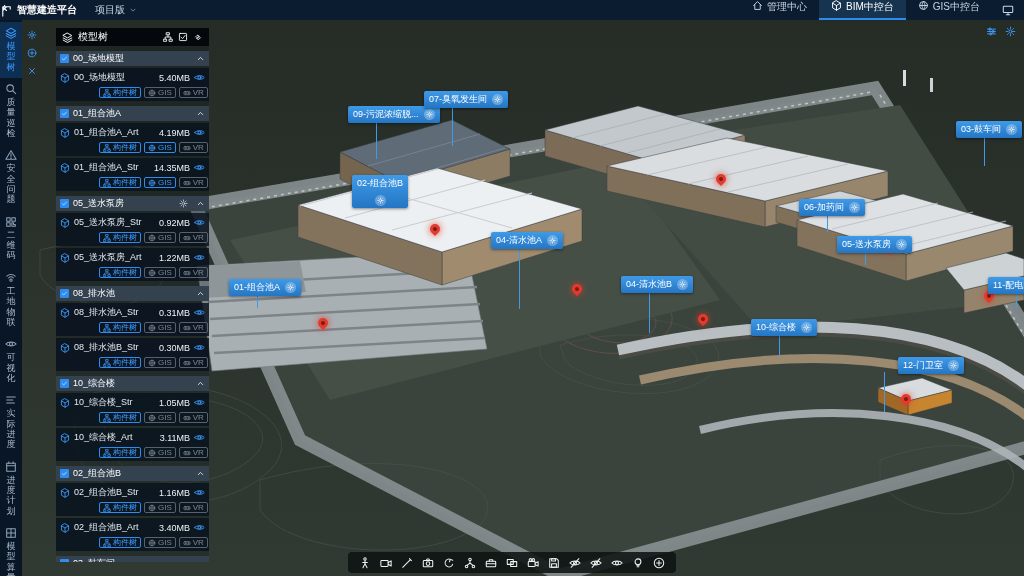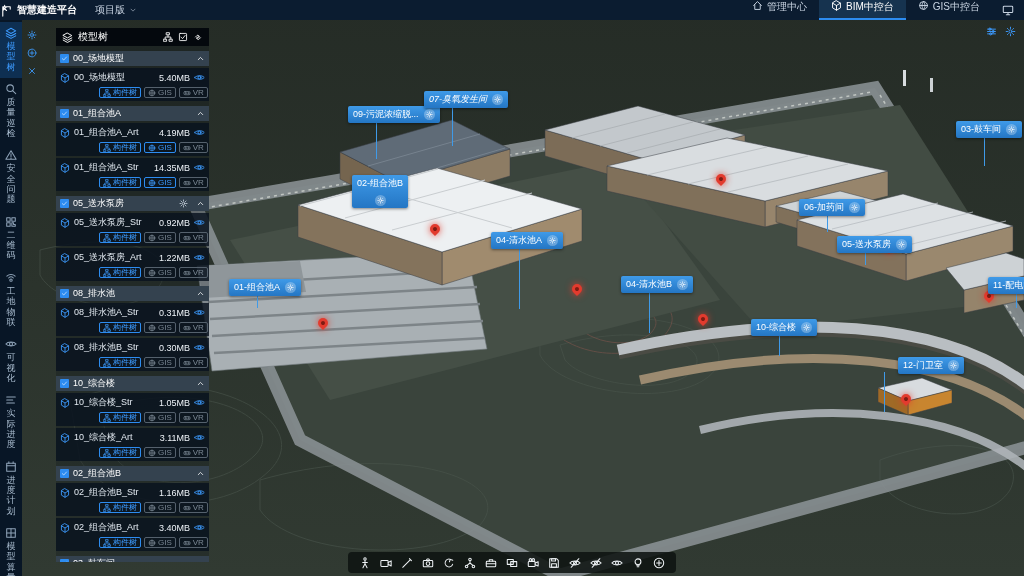--- a/index.html
+++ b/index.html
@@ -174,21 +174,21 @@
     <div class="vlabel" style="left: 348px; top: 106px; align-items: center;">
       <span>09-污泥浓缩脱...</span>
       <span class="g">
         <svg class="ic" viewBox="0 0 14 14" width="7" height="7" fill="none" stroke="currentColor" stroke-width="1.2" stroke-linecap="round" stroke-linejoin="round">
           <circle cx="7" cy="7" r="2"></circle>
           <path d="M7 1.5 V3.2 M7 10.8 V12.5 M1.5 7 H3.2 M10.8 7 H12.5 M3.1 3.1 L4.3 4.3 M9.7 9.7 L10.9 10.9 M10.9 3.1 L9.7 4.3 M4.3 9.7 L3.1 10.9"></path>
         </svg>
       </span>
     </div>
     <div class="leader" style="left: 452px; top: 106px; height: 40px;"></div>
-    <div class="vlabel" style="left: 424px; top: 91px; font-style: italic;">
+    <div class="vlabel" style="left: 424px; top: 91px;">
       <span>07-臭氧发生间</span>
       <span class="g">
         <svg class="ic" viewBox="0 0 14 14" width="7" height="7" fill="none" stroke="currentColor" stroke-width="1.2" stroke-linecap="round" stroke-linejoin="round">
           <circle cx="7" cy="7" r="2"></circle>
           <path d="M7 1.5 V3.2 M7 10.8 V12.5 M1.5 7 H3.2 M10.8 7 H12.5 M3.1 3.1 L4.3 4.3 M9.7 9.7 L10.9 10.9 M10.9 3.1 L9.7 4.3 M4.3 9.7 L3.1 10.9"></path>
         </svg>
       </span>
     </div>
     <div class="leader" style="left: 984px; top: 136px; height: 30px;"></div>
     <div class="vlabel" style="left: 956px; top: 121px;">

